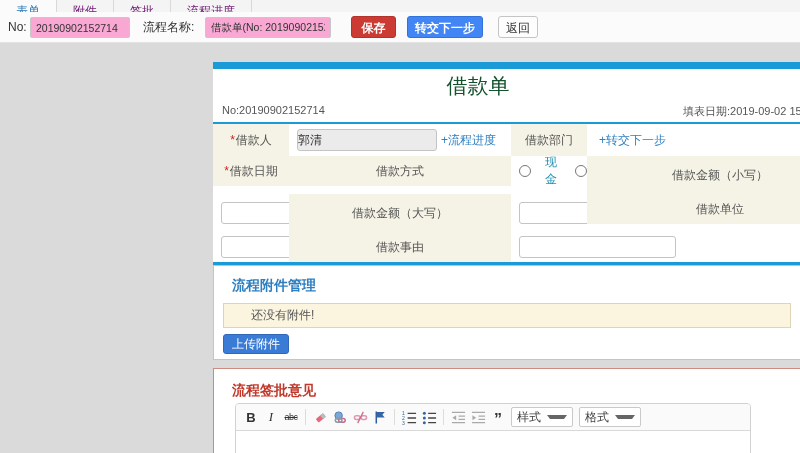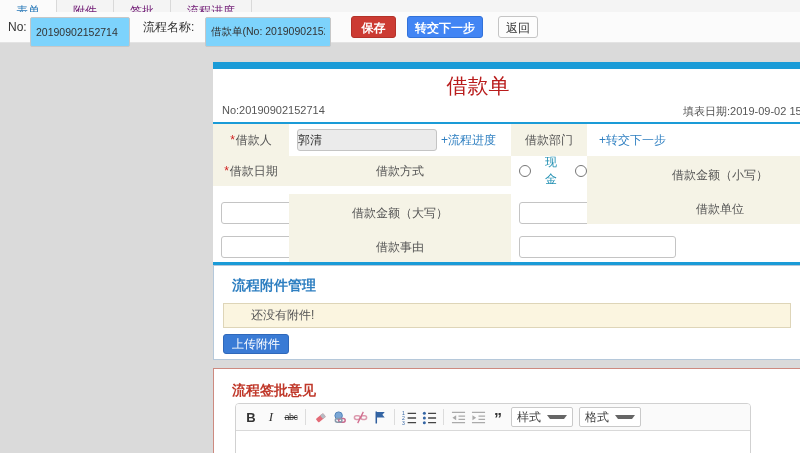--- a/index.html
+++ b/index.html
@@ -11,34 +11,34 @@
   .tabbar { position:absolute; left:0; top:0; width:800px; height:16px;
             background:#f4f4f4; border-bottom:1px solid #d5d5d5; display:flex; }
   .tab { height:23px; line-height:22px; padding:0 16px; font-size:12px; color:#701a75;
          border-right:1px solid #d9d9d9; cursor:pointer; background:#f4f4f4; }
   .tab.active { color:#2a7ab9; background:#fbfbfb; }
 
   
   .cmdbar { position:absolute; left:0; top:12px; width:800px; height:31px;
             background:#fbfbfb; border-bottom:1px solid #e3e3e3; }
   .cmdbar .lbl { position:absolute; top:0; height:31px; line-height:31px; font-size:12px; color:#333; }
-  .cmdbar input { position:absolute; top:5px; height:30px; border:1px solid #c7c7c7;
+  .cmdbar input { position:absolute; top:5px; height:21px; border:1px solid #c7c7c7;
                   border-radius:2px; font-size:10.5px; color:#333; padding:0 5px;
-                  font-family:"Liberation Sans","DejaVu Sans",sans-serif; background:#7dd3fc; }
+                  font-family:"Liberation Sans","DejaVu Sans",sans-serif; background:#f9a8d4; }
   .btn { position:absolute; top:4px; height:22px; border-radius:3px; font-size:12px;
          text-align:center; line-height:22px; cursor:pointer; }
   .btn-save { left:351px; width:45px; background:#cc3b33; border:1px solid #b33229; color:#fff; font-weight:bold; }
   .btn-next { left:407px; width:76px; background:#4285f4; border:1px solid #3272d9; color:#fff; font-weight:bold; }
   .btn-back { left:498px; width:40px; background:#fdfdfd; border:1px solid #c5c5c5; color:#333; }
 
   
   .form-panel { position:absolute; left:213px; top:62px; width:640px; background:#fff; }
   .blue-bar { height:7px; background:#1a9bd7; }
   .form-title { width:530px; height:31px; line-height:34px; text-align:center;
-                font-size:21px; color:#b91c1c; font-weight:500; }
+                font-size:21px; color:#14532d; font-weight:500; }
   .no-row { position:relative; height:22px; font-size:11px; color:#555; }
   .no-row .no-left { position:absolute; left:9px; top:4px; }
   .no-row .date-right { position:absolute; left:470px; top:4px; white-space:nowrap; }
   .blue-divider { height:2px; background:#1a9bd7; }
   .form-grid { display:grid; grid-template-columns:76px 222px 76px 266px;
                grid-auto-rows:auto; width:640px; }
   .fl { background:#f5f3e6; display:flex; align-items:center; justify-content:center;
         text-align:center; font-size:12px; color:#555; padding:2px 4px; line-height:15px; }
   .fv { display:flex; align-items:center; padding-left:8px; font-size:12px; }
   .req { color:#d01f1f; margin-right:1px; }

